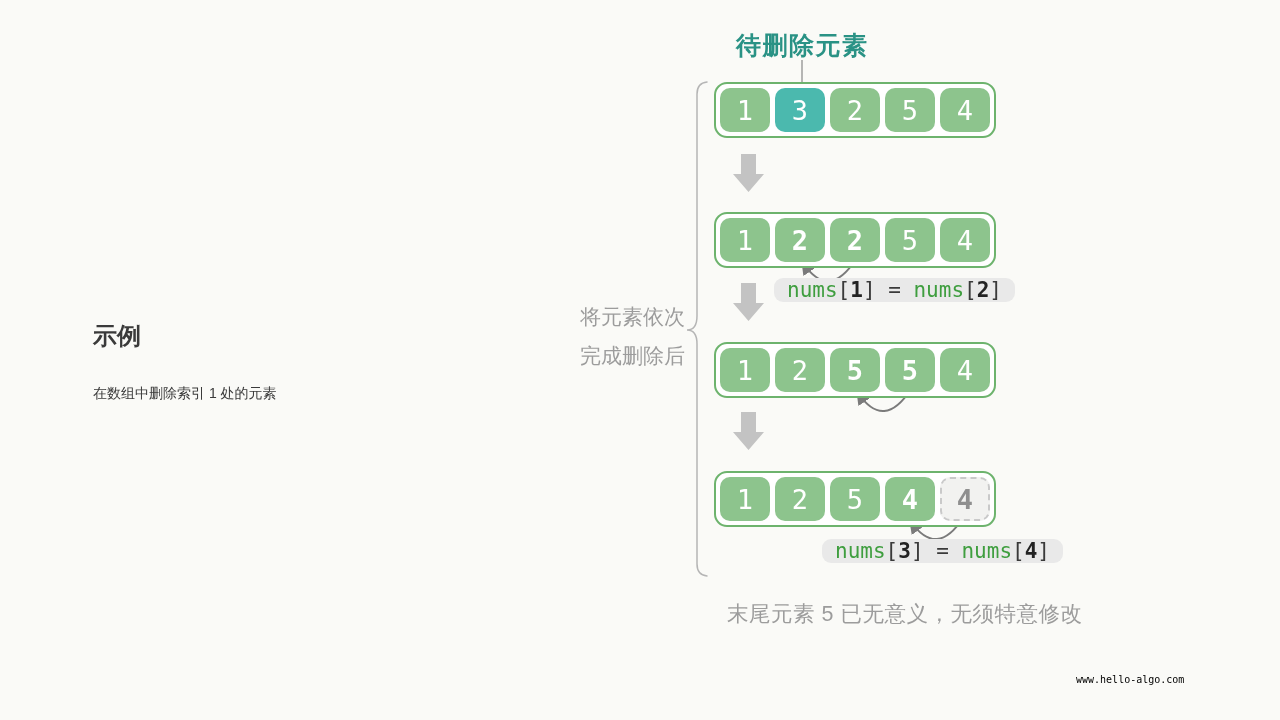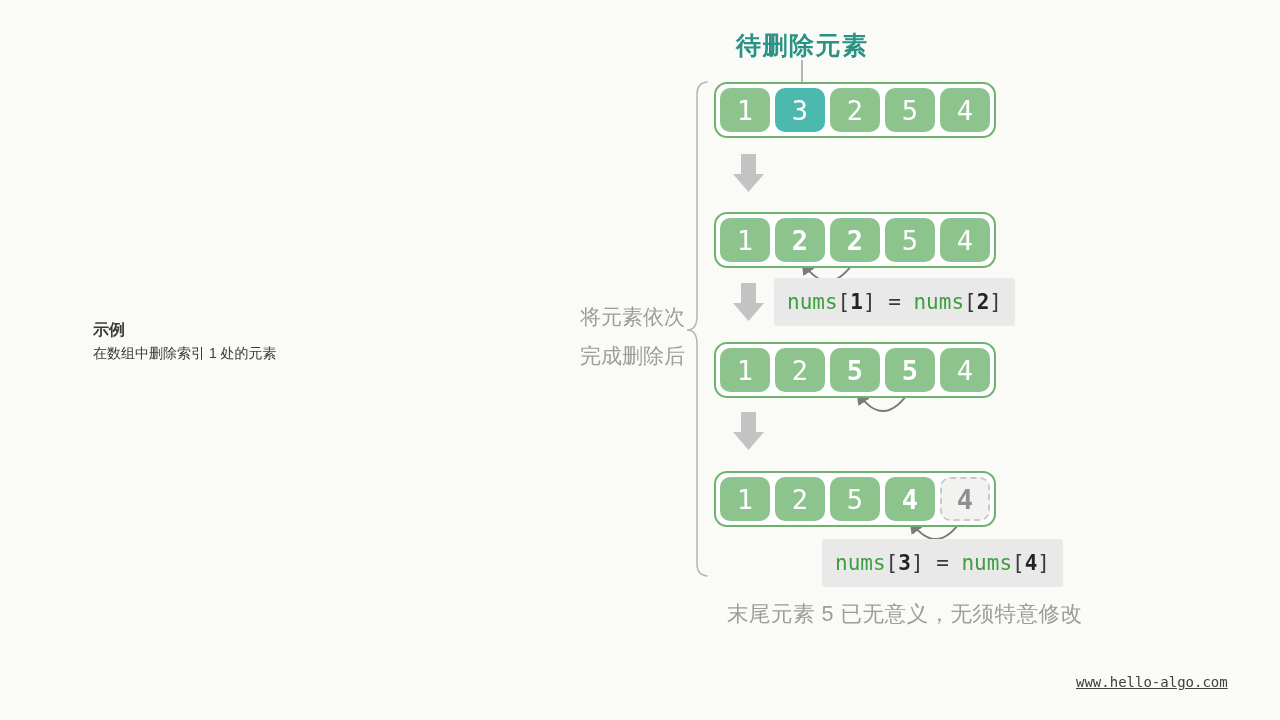--- a/index.html
+++ b/index.html
@@ -30,47 +30,47 @@
     font-size:27px;display:flex;align-items:center;justify-content:center;
   }
   .cell.target{background:var(--cell-teal,#4bb9ae);}
   .cell.moved{font-weight:bold;}
   .cell.ghost{
     background:#f2f2f0;border:2px dashed #c9c9c9;color:#8f8f8f;
     font-weight:bold;width:46px;height:40px;
   }
 
   .code-label{
-    position:absolute;background:var(--code-bg,#e9e9e9);border-radius:3px;
-    padding:12px 13px;white-space:nowrap;color:#3a3a3a;
+    position:absolute;background:var(--code-bg,#e9e9e9);border-radius:9px;
+    padding:0 13px;white-space:nowrap;color:#3a3a3a;
     font-family:"DejaVu Sans Mono","Liberation Mono",monospace;font-size:21px;
   }
   .code-label .fn{color:var(--code-green,#3f9e3f);}
   .code-label .ix{font-weight:bold;color:#232323;}
   .cl0{left:774px;top:278px}.cl1{left:795px;top:409px}.cl2{left:822px;top:539px}
 
   .example{position:absolute;left:93px;top:320px;color:var(--text-dark,#3a3a3a);}
-  .example .ttl{font-size:16px;font-weight:bold;margin-bottom:4px;}
+  .example .ttl{font-size:24px;font-weight:bold;margin-bottom:33px;}
   .example .desc{font-size:14px;}
 
   .shift-note{
     position:absolute;left:505px;top:297px;width:180px;text-align:right;
     font-size:21px;line-height:39px;color:var(--text-gray,#9c9c9c);white-space:nowrap;
   }
 
   .footer-note{
     position:absolute;left:727px;top:596px;
     font-size:21.5px;line-height:36px;letter-spacing:.5px;
     color:var(--text-gray,#9c9c9c);white-space:nowrap;
   }
 
   .watermark{
     position:absolute;left:1076px;top:674px;
     font-family:"DejaVu Sans Mono","Liberation Mono",monospace;
-    font-size:14px;color:#404040;white-space:nowrap;text-decoration:underline;
+    font-size:10px;color:#000000;white-space:nowrap;
   }
 </style>
 </head>
 <body style="--bg: #fafaf7; --cell-green: #8dc48d; --cell-teal: #4bb9ae; --container-border: #6db36d; --title-teal: #2a9285; --code-green: #3f9e3f; --code-bg: #e9e9e9; --text-dark: #3a3a3a; --text-gray: #9c9c9c;">
 
 <div class="stage">
 
   <svg class="overlay" viewBox="0 0 1280 720">
     <defs>
       <marker id="ah" markerWidth="9" markerHeight="9" refX="5.5" refY="3.5" orient="auto">

